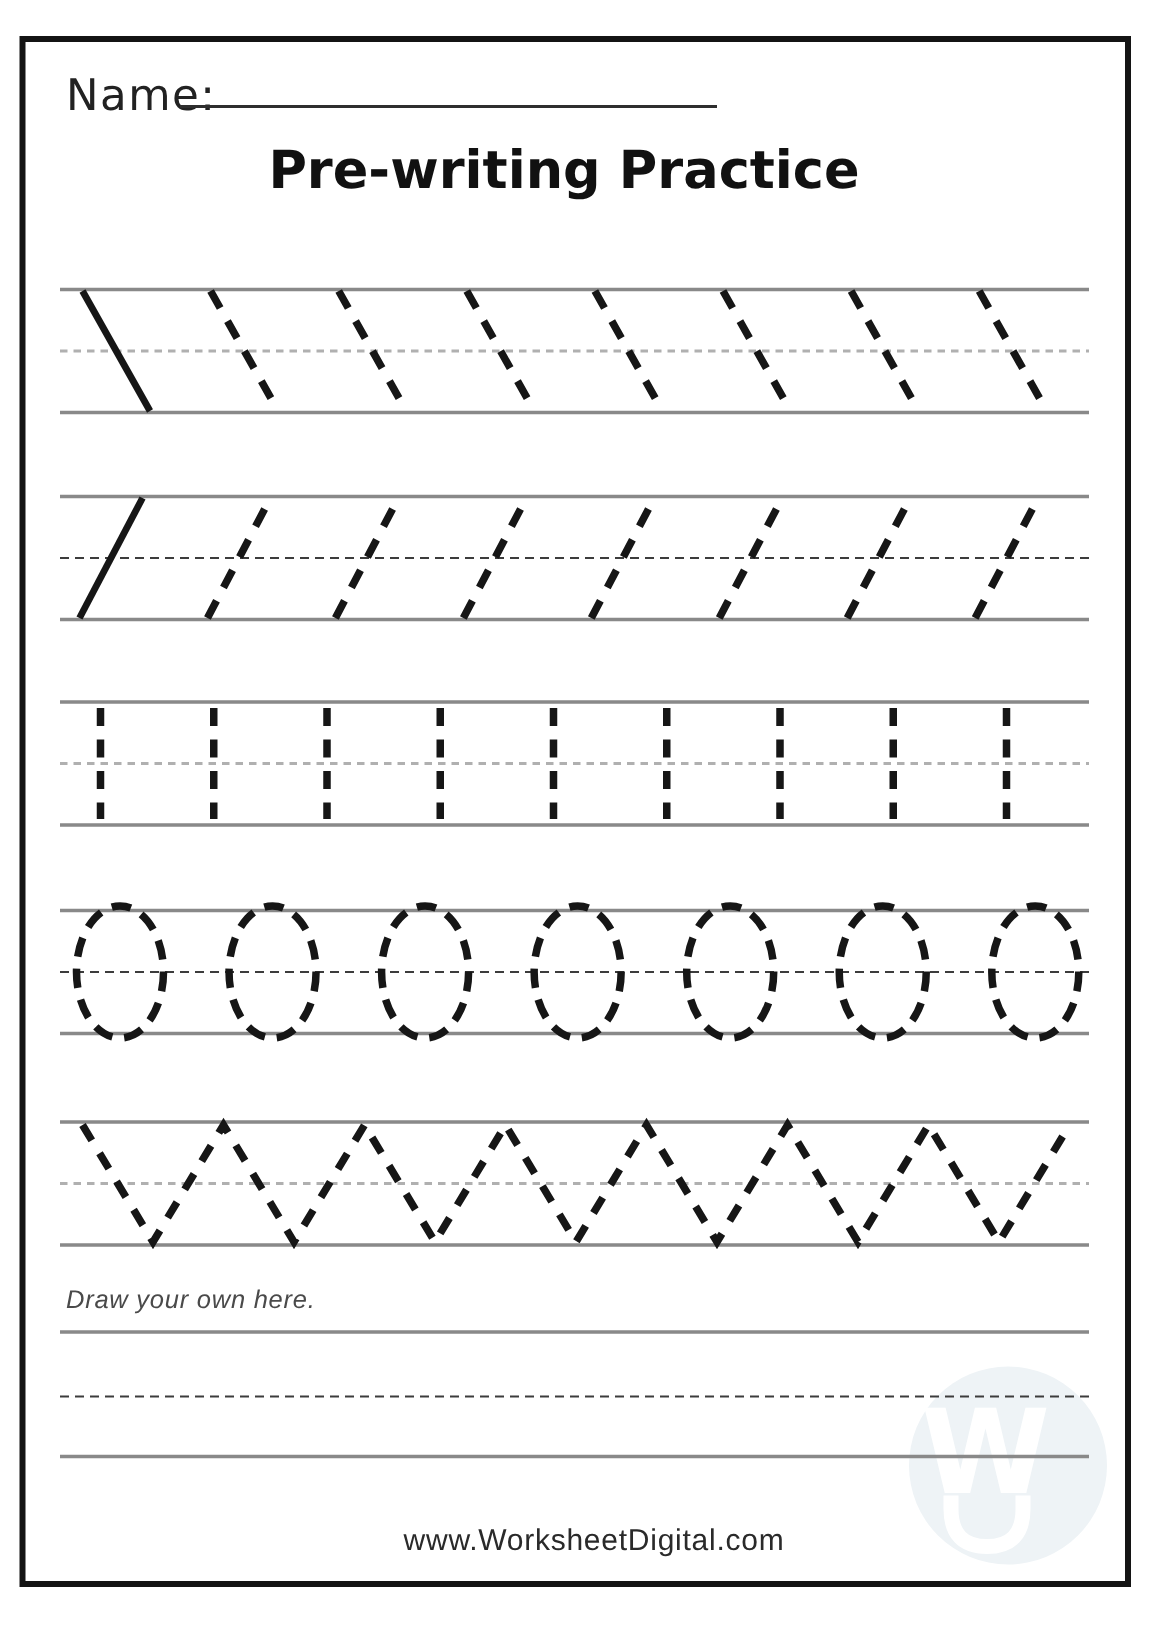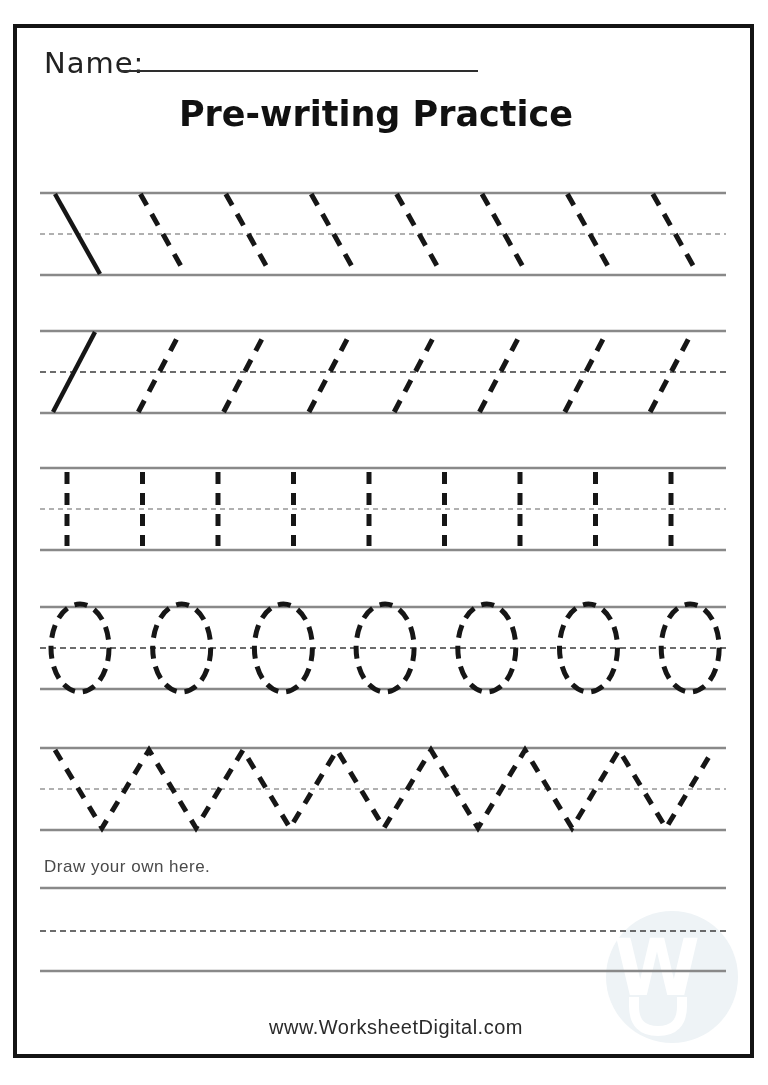--- a/index.html
+++ b/index.html
@@ -20,21 +20,21 @@
     position:absolute;left:120px;top:46px;width:358px;height:24px;
     border-bottom:2px solid #2e2e2e;
   }
   .title{
     position:absolute;left:0;top:94px;width:752px;margin:0;
     text-align:center;font-size:35px;font-weight:700;color:#111111;
     font-family:"DejaVu Sans",sans-serif;
   }
   .draw-label{
     position:absolute;left:44px;top:857px;font-size:17px;color:#4a4a4a;
-    font-family:"Liberation Sans",sans-serif;letter-spacing:0.5px;
+    font-family:"Liberation Sans",sans-serif;letter-spacing:0.5px;font-style:italic;
   }
   .footer-url{
     position:absolute;left:0;top:1016px;width:768px;text-align:center;
     font-size:20px;color:#2a2a2a;font-family:"Liberation Sans",sans-serif;
     letter-spacing:0.5px;
     margin-left:12px;
   }
 </style>
 </head>
 <body>

